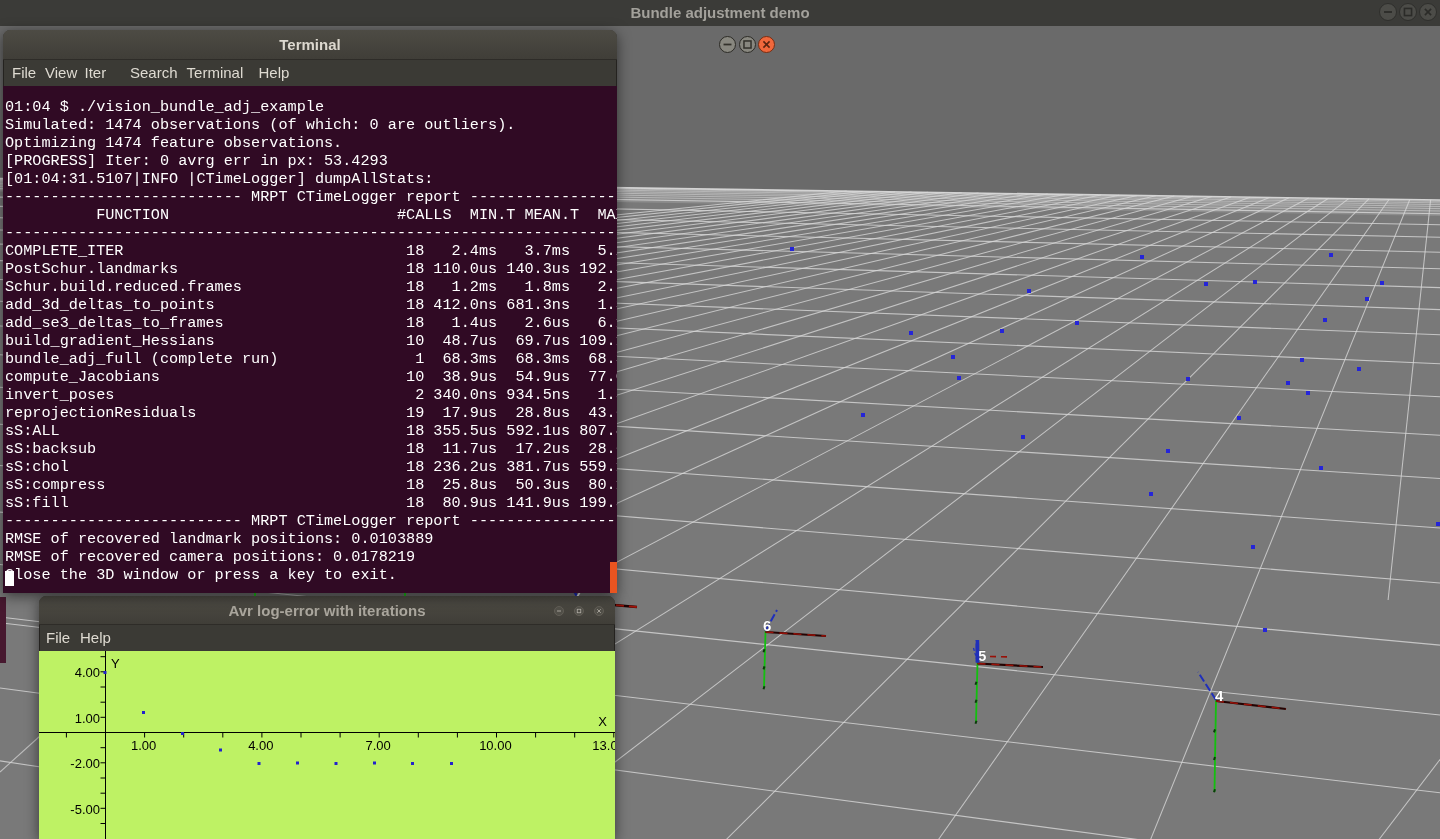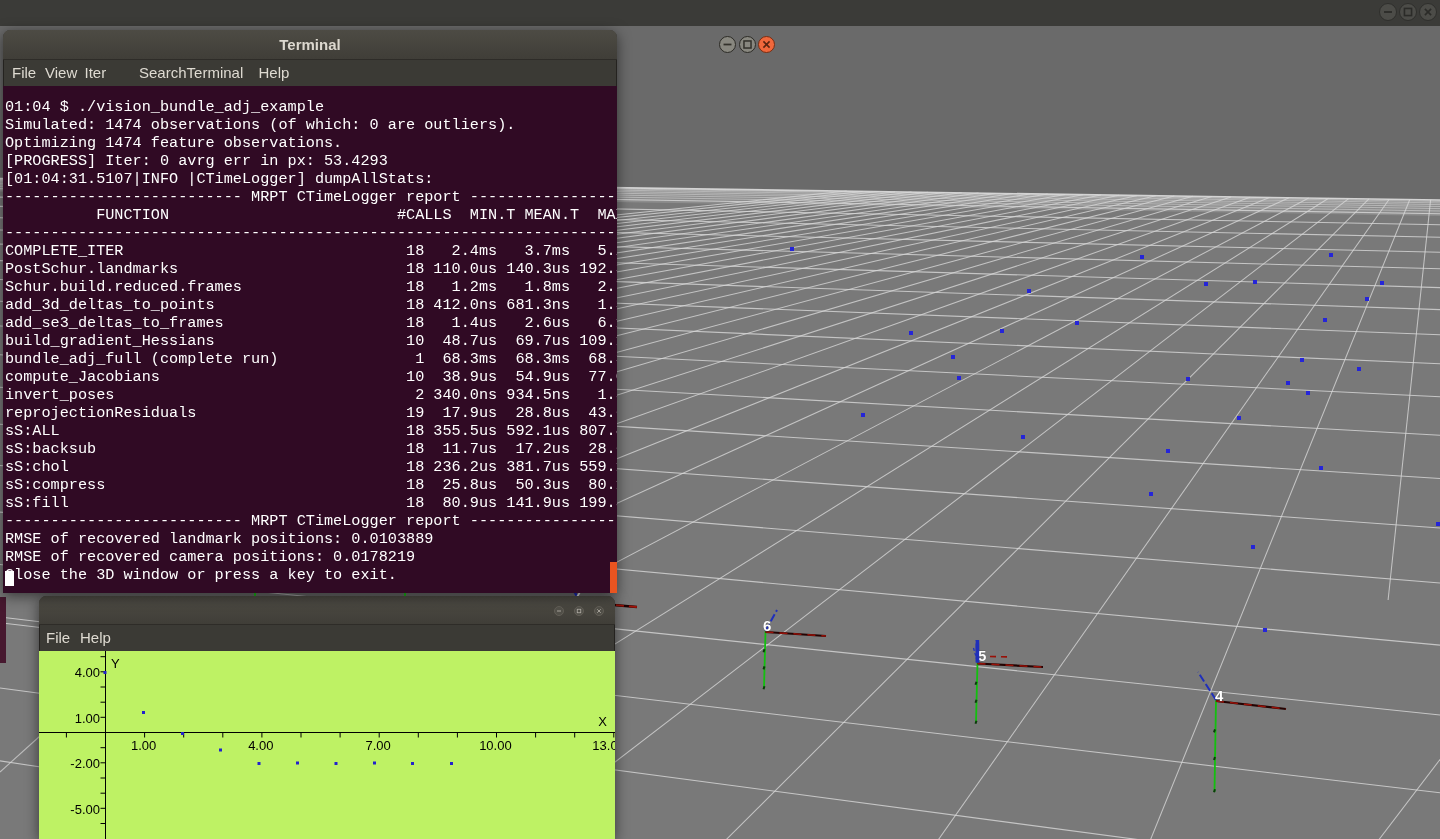--- a/index.html
+++ b/index.html
@@ -159,20 +159,21 @@
 <line x1="990" y1="656.5" x2="1012" y2="657" stroke="#991108" stroke-width="1.6" stroke-dasharray="6 5"></line>
 <line x1="590" y1="603" x2="637" y2="607" stroke="#200000" stroke-width="2.4"></line>
 <line x1="590" y1="603" x2="637" y2="607" stroke="#a01208" stroke-width="1.8" stroke-dasharray="8 5"></line>
 <line x1="578" y1="598" x2="566" y2="577" stroke="#1a2ccc" stroke-width="2.5" stroke-dasharray="7 3"></line>
 <text x="573" y="601" font-family="Liberation Sans, sans-serif" font-size="15" font-weight="bold" fill="#ffffff">7</text>
 <rect x="254" y="589" width="2" height="8" fill="#1ed418"></rect>
 <rect x="404" y="588" width="2" height="9" fill="#1ed418"></rect>
 </svg>
 </div>
 <div id="topbar">
+ <div class="title">Bundle adjustment demo</div>
  <div class="tbtn" style="left:1379px">
       <svg class="glyph" viewBox="0 0 18 18">
         <line x1="4.5" y1="9" x2="13.5" y2="9" stroke="#2b2b28" stroke-width="2"></line>
       </svg>
     </div>
  <div class="tbtn" style="left:1399px">
       <svg class="glyph" viewBox="0 0 18 18">
         <rect x="5" y="5" width="8" height="8" fill="none" stroke="#2b2b28" stroke-width="1.8"></rect>
       </svg>
     </div>
@@ -199,21 +200,21 @@
   <div class="btn" style="left:755px;background:#f1683c;border:1.5px solid #772d12">
         <svg class="glyph" viewBox="0 0 17 17">
           <path d="M5 5 L12 12 M12 5 L5 12" stroke="#5b2410" stroke-width="1.8"></path>
         </svg>
       </div>
  </div>
  <div class="mbar">
       <span style="left:9px">File</span>
       <span style="left:42px">View</span>
       <span style="left:81.5px">Iter</span>
-      <span style="left:136px">Search</span>
+      <span style="left:127px">Search</span>
       <span style="left:183.6px">Terminal</span>
       <span style="left:255.5px">Help</span>
     </div>
  <div id="termbody">
   <pre>01:04 $ ./vision_bundle_adj_example
 Simulated: 1474 observations (of which: 0 are outliers).
 Optimizing 1474 feature observations.
 [PROGRESS] Iter: 0 avrg err in px: 53.4293
 [01:04:31.5107|INFO |CTimeLogger] dumpAllStats:
 -------------------------- MRPT CTimeLogger report ----------------------------
@@ -238,20 +239,21 @@
 RMSE of recovered landmark positions: 0.0103889
 RMSE of recovered camera positions: 0.0178219
 Close the 3D window or press a key to exit.</pre>
   <div id="cursor"></div>
   <div id="scrollb"></div>
  </div>
 </div>
 
 <div class="win" id="plot">
  <div class="tbar">
+      <div class="title">Avr log-error with iterations</div>
   <div class="pbtn" style="left:515px">
         <svg class="glyph" viewBox="0 0 16 16">
           <line x1="4" y1="8" x2="12" y2="8" stroke="#b3afa7" stroke-width="1.8"></line>
         </svg>
       </div>
   <div class="pbtn" style="left:535.4px">
         <svg class="glyph" viewBox="0 0 16 16">
           <rect x="4.5" y="4.5" width="7" height="7" fill="none" stroke="#b3afa7" stroke-width="1.6"></rect>
         </svg>
       </div>

